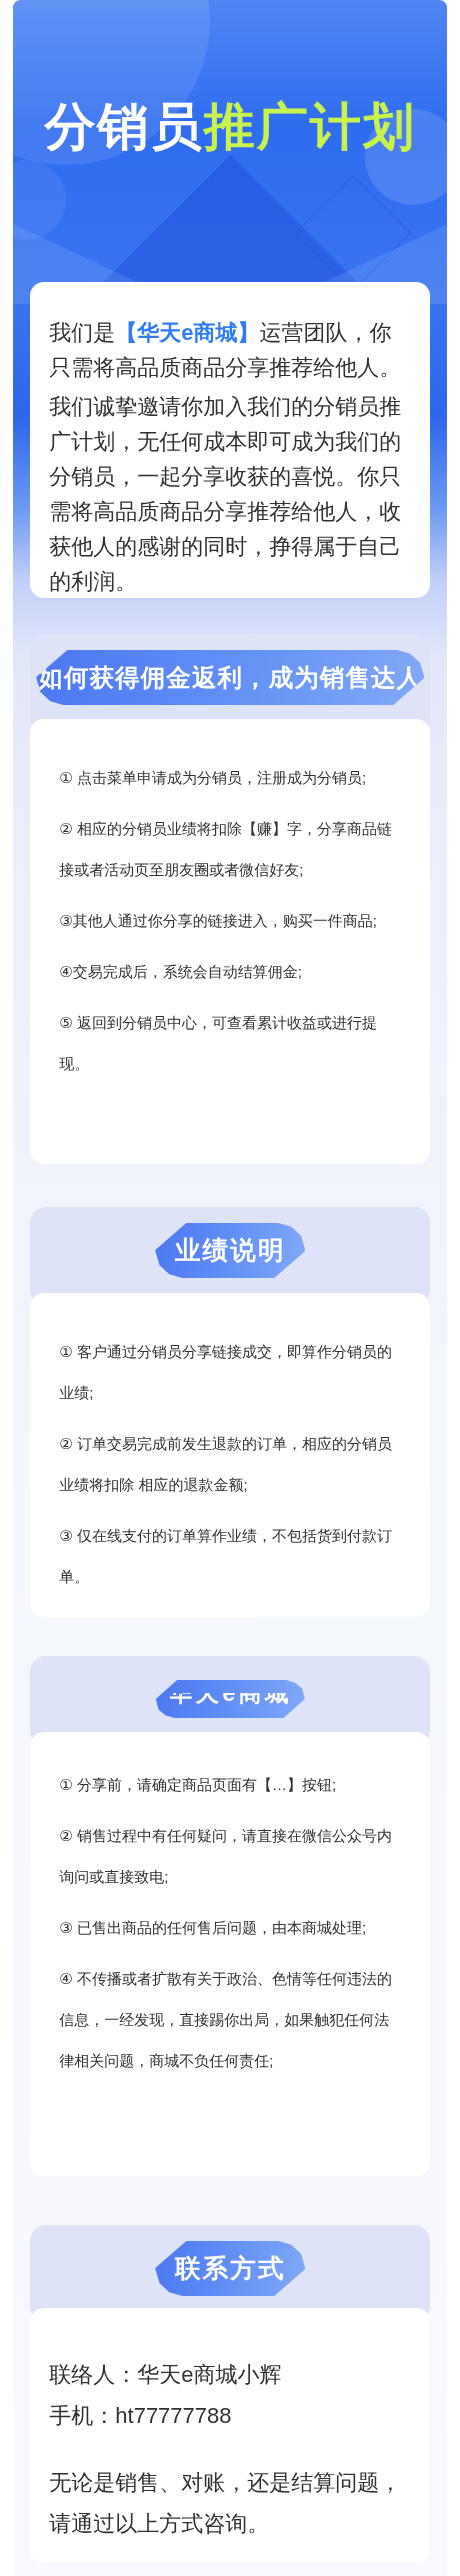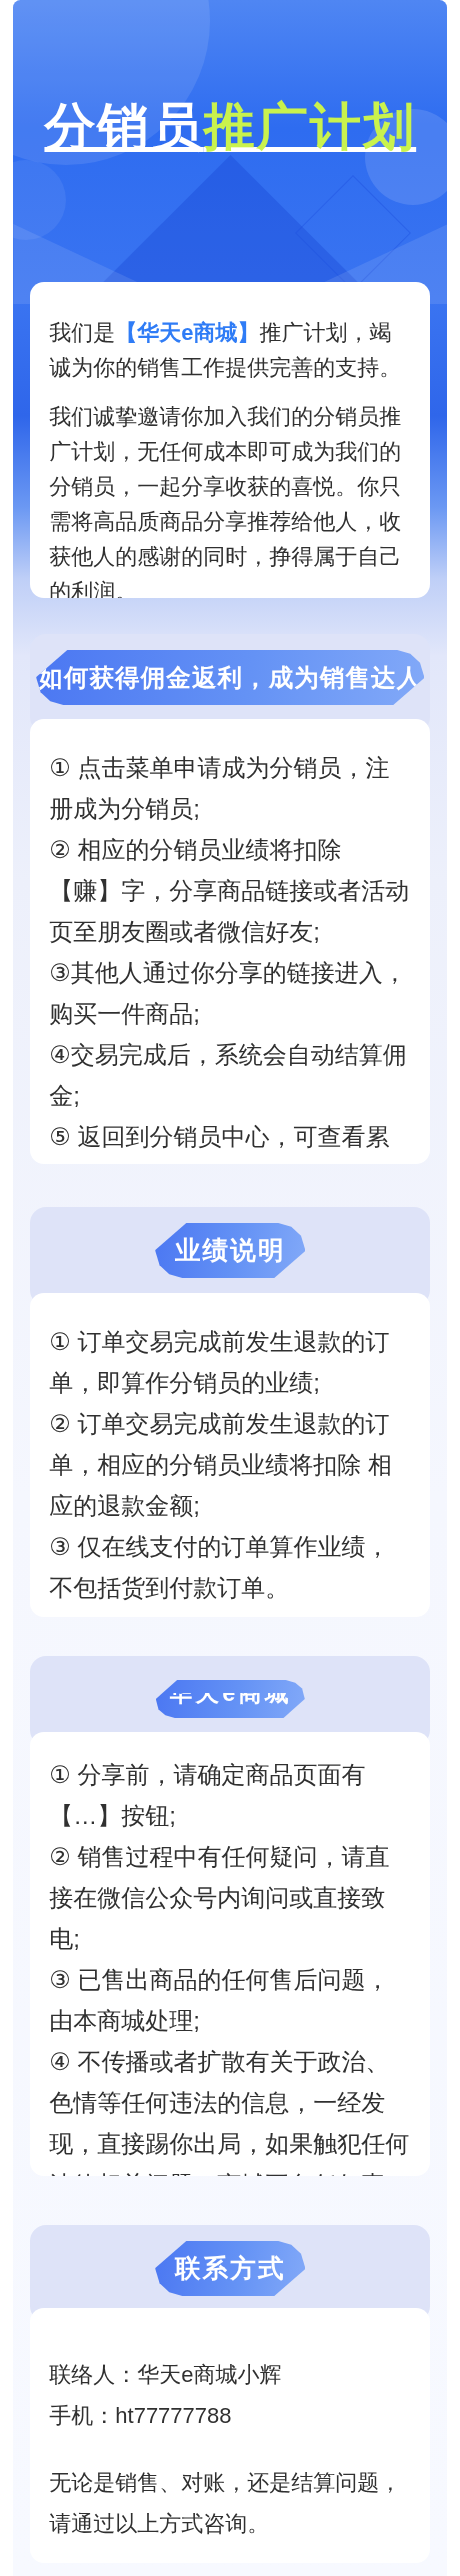--- a/index.html
+++ b/index.html
@@ -16,21 +16,21 @@
   .c2{left:352px;top:109px;width:96px;height:96px;background:rgba(255,255,255,0.13);}
   .c3{left:-27px;top:160px;width:80px;height:80px;background:rgba(255,255,255,0.07);}
   .d1{left:116px;top:197px;width:203px;height:203px;background:rgba(18,58,205,0.30);transform:rotate(45deg);}
   .d2{left:299px;top:192px;width:80px;height:80px;border:1.6px solid rgba(30,80,225,0.45);transform:rotate(45deg);}
   .t-left{left:0;top:224px;width:171px;height:80px;background:rgba(255,255,255,0.10);
     clip-path:polygon(0 0,100% 100%,0 100%);}
   .t-right{left:264px;top:224px;width:171px;height:80px;background:rgba(255,255,255,0.10);
     clip-path:polygon(100% 0,100% 100%,0 100%);}
   
   .hero-title{position:absolute;z-index:1;left:0;top:99px;width:434px;text-align:center;
-    font-size:51px;line-height:55px;font-weight:900;color:#ffffff;letter-spacing:2.1px;white-space:nowrap;text-decoration:underline;}
+    font-size:51px;line-height:55px;font-weight:900;color:#ffffff;letter-spacing:2.1px;white-space:nowrap;}
   .hero-title .accent{color:#c9f24d;}
   .hero-sub{position:absolute;z-index:1;left:0;top:213px;width:434px;height:32px;
     display:flex;align-items:center;justify-content:center;gap:16px;
     color:#ffffff;font-size:22.4px;font-weight:500;letter-spacing:1.6px;}
   .sub-line{display:block;width:69px;height:1.6px;background:rgba(255,255,255,0.55);}
   
   .card{position:absolute;z-index:2;left:17px;width:400px;background:#ffffff;border-radius:14px;
     box-sizing:border-box;overflow:hidden;color:#303030;}
   .head{position:absolute;z-index:1;left:17px;width:400px;background:#dee3f8;border-radius:16px;
     box-sizing:border-box;}
@@ -44,23 +44,23 @@
   .pill-clip{margin:0 auto;width:149px;height:38px;padding:0;
     clip-path:polygon(21.3px 0,calc(100% - 19px) 0,calc(100% - 9.6px) 2.7px,calc(100% - 2.7px) 8.5px,100% 19px,
       100% calc(100% - 19px),calc(100% - 21.3px) 100%,19px 100%,9.6px calc(100% - 2.7px),
       2.7px calc(100% - 8.5px),0 calc(100% - 19px),0 19px);
     display:flex;align-items:center;justify-content:center;}
   .glitch-window{display:block;height:11.2px;overflow:hidden;}
   .glitch-text{display:block;font-size:23.5px;line-height:23.5px;letter-spacing:3.2px;transform:translateY(-11.2px);}
   
   .intro-card{top:282px;height:316px;padding:33px 19px 0 19px;font-size:22px;line-height:35px;}
   .intro-card p{margin:0;}
-  .intro-card .p2{margin-top:14px;}
+  .intro-card .p2{margin-top:4px;}
   .brand{color:#2f7cf6;font-weight:700;}
-  .list-card p{margin:0;font-size:24px;line-height:41px;}
+  .list-card p{margin:10px;font-size:15px;line-height:41px;}
   .card1{top:719px;height:445px;padding:28px 19px 0 19px;}
   .card2{top:1293px;height:324px;padding:28px 19px 0 19px;}
   .card3{top:1732px;height:444px;padding:22.4px 19px 0 19px;}
   .card4{top:2308px;height:255px;padding:46px 19px 0 19px;}
   .card4 p{margin:0;font-size:22px;line-height:41px;}
   .card4 .note{margin-top:26px;}
   .head1{top:634px;height:99px;padding:16px 5.3px 28px 5.3px;}
   .head2{top:1207px;height:99px;padding:16px 0 28px 0;}
   .head3{top:1656px;height:90px;padding:24px 0 28px 0;}
   .head4{top:2225px;height:97px;padding:16px 0 28px 0;}
@@ -75,40 +75,40 @@
     <div class="deco circle c2"></div>
     <div class="deco circle c3"></div>
     <div class="deco d1"></div>
     <div class="deco d2"></div>
     <div class="deco t-left"></div>
     <div class="deco t-right"></div>
 
     <div class="hero-title"><span>分销员</span><span class="accent">推广计划</span></div>
 
     <div class="card intro-card">
-      <p><span>我们是</span><span class="brand">【华天e商城】</span><span>推广计划，竭诚为你的销售工作提供完善的支持。</span></p>
+      <p><span>我们是</span><span class="brand">【华天e商城】</span><span>运营团队，你只需将高品质商品分享推荐给他人。</span></p>
       <p class="p2">我们诚挚邀请你加入我们的分销员推广计划，无任何成本即可成为我们的分销员，一起分享收获的喜悦。你只需将高品质商品分享推荐给他人，收获他人的感谢的同时，挣得属于自己的利润。</p>
     </div>
 
     <div class="head head1">
       <div class="pill pill-long">如何获得佣金返利，成为销售达人</div>
     </div>
     <div class="card list-card card1">
       <p>① 点击菜单申请成为分销员，注册成为分销员;</p>
       <p>② 相应的分销员业绩将扣除【赚】字，分享商品链接或者活动页至朋友圈或者微信好友;</p>
       <p>③其他人通过你分享的链接进入，购买一件商品;</p>
       <p>④交易完成后，系统会自动结算佣金;</p>
       <p>⑤ 返回到分销员中心，可查看累计收益或进行提现。</p>
     </div>
 
     <div class="head head2">
       <div class="pill pill-short">业绩说明</div>
     </div>
     <div class="card list-card card2">
-      <p>① 订单交易完成前发生退款的订单，即算作分销员的业绩;</p>
+      <p>① 客户通过分销员分享链接成交，即算作分销员的业绩;</p>
       <p>② 订单交易完成前发生退款的订单，相应的分销员业绩将扣除 相应的退款金额;</p>
       <p>③ 仅在线支付的订单算作业绩，不包括货到付款订单。</p>
     </div>
 
     <div class="head head3">
       <div class="pill pill-clip">
         <span class="glitch-window">
             <span class="glitch-text">华天e商城</span>
           </span>
       </div>

